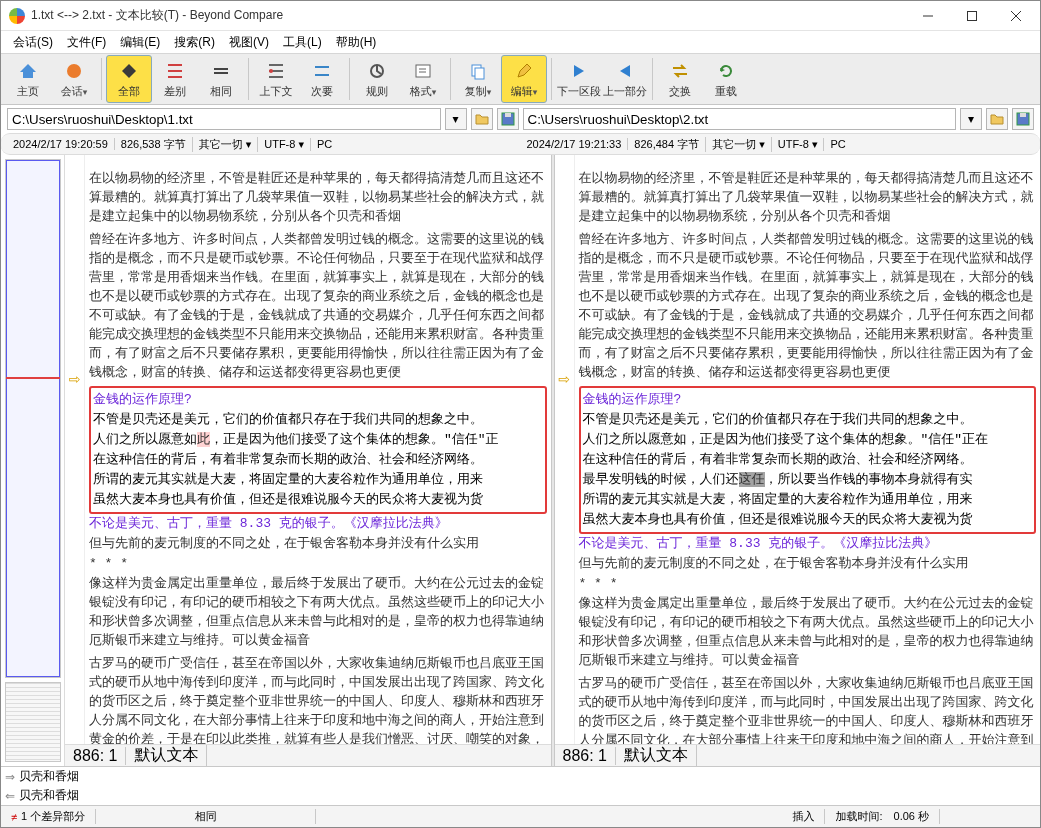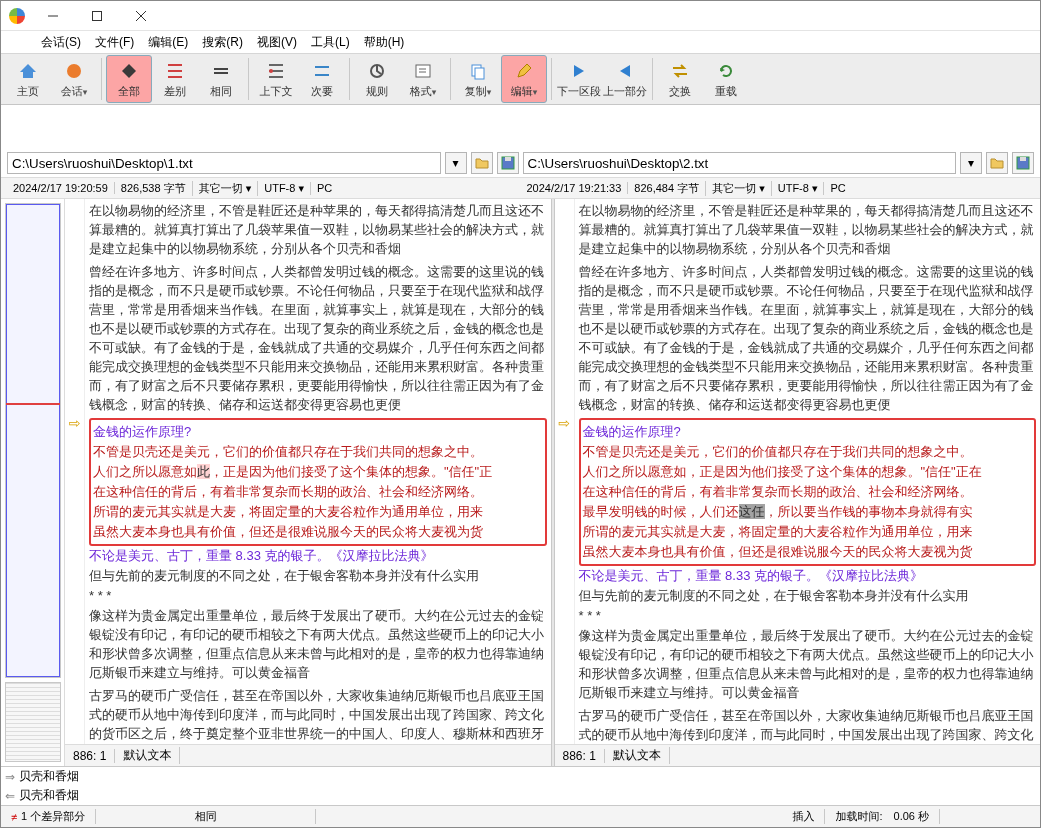--- a/index.html
+++ b/index.html
@@ -3,72 +3,73 @@
 <meta charset="utf-8">
 <style>
 * { margin: 0; padding: 0; box-sizing: border-box; }
 body { font-family: "Microsoft YaHei", SimSun, sans-serif; font-size: 12px; background: #fff; overflow: hidden; }
 .window { width:1041px; height:828px; border:1px solid #888; display:flex; flex-direction:column; background:#fff; position:relative;}
 .titlebar { height:30px; display:flex; align-items:center; padding:0 2px 0 8px; background:#fff; border-bottom:1px solid #e4e4e4;}
 .titlebar .icon { width:16px; height:16px; border-radius:50%; background: conic-gradient(#3e86d8 0 90deg,#e43 90deg 180deg,#fb0 180deg 270deg,#7b4 270deg); margin-right:6px;}
 .titlebar .title { flex:1; color:#333; }
 .winbtns { display:flex; }
 .winbtn { width:44px; height:28px; display:flex; align-items:center; justify-content:center; color:#333;}
-.menubar { height:22px; display:flex; align-items:center; padding:0 6px; gap:2px; background:#fff;margin-left:28px;}
+.menubar { height:22px; display:flex; align-items:center; padding:0 6px; gap:2px; background:#fff;}
 .menubar span{ padding:2px 6px; }
 .toolbar { height:52px; background:#ededed; border-top:1px solid #d6d6d6; border-bottom:1px solid #c6c6c6; display:flex; align-items:center; padding:0 4px;}
 .tbtn { display:flex; flex-direction:column; align-items:center; justify-content:center; width:46px; height:48px; gap:2px; border:1px solid transparent; border-radius:3px;}
-.tbtn.sel { background:#fca5a5; border-color:#8ab;justify-content:center; }
+.tbtn.sel { background:#fde047; border-color:#8ab;justify-content:center; }
 .tbtn .ic { width:22px; height:22px; display:flex; align-items:center; justify-content:center; }
 .tbtn .lbl { font-size:11px; color:#333; white-space:nowrap;}
 .tsep{ width:1px; height:42px; background:#c8c8c8; margin:0 4px; }
-.pathrow { height:28px; display:flex; align-items:center; gap:4px; padding:2px 6px; background:#fff;margin-top:44px;}
+.pathrow { height:28px; display:flex; align-items:center; gap:4px; padding:2px 6px; background:#fff;}
 .pathcol{ flex:1; display:flex; align-items:center; gap:4px; }
 .pinput { flex:1; height:22px; border:1px solid #b5b5b5; padding:2px 4px; background:#fff;}
 .pbtn { width:22px; height:22px; border:1px solid #b5b5b5; display:flex; align-items:center; justify-content:center; background:#f4f4f4;}
-.infobar { height:22px; display:flex; align-items:center; padding:0 6px; background:#f4f4f4; border-top:1px solid #dcdcdc; border-bottom:1px solid #dcdcdc; font-size:11px;}
+.infobar { height:22px; display:flex; align-items:center; padding:0 6px; background:#f4f4f4; border-top:1px solid #dcdcdc; border-bottom:1px solid #dcdcdc; font-size:11px;border-radius:9px;}
 .infocol { flex:1; display:flex; align-items:center;}
 .infocol > span{ padding:0 6px; border-right:1px solid #c8c8c8;}
 .infocol > span:last-child{ border-right:none;}
 .main { flex:1; display:flex; min-height:0;}
 .gutter{ width:64px; display:flex; flex-direction:column; align-items:center; background:#fff; border-right:1px solid #dcdcdc;}
 .thumb{ width:56px; flex:1; margin:4px 0; border:1px solid #c8c8c8; background:#fff; position:relative;}
 .thumb .mark{ position:absolute; left:0; right:0; height:2px; background:#e04040; }
 .thumb .view{ position:absolute; left:0; right:0; border:1px solid #5a5af0; background:rgba(100,120,255,.08);}
 .mini{ width:56px; height:80px; margin-bottom:4px; border:1px solid #c8c8c8; background:#f7f7f7 repeating-linear-gradient(#ddd,#ddd 1px,#f7f7f7 1px,#f7f7f7 4px);}
 .pane { flex:1; display:flex;}
 .col { flex:1; display:flex; flex-direction:column; min-width:0;}
 .colsep{ width:4px; background:#e6e6e6; border-left:1px solid #c8c8c8; border-right:1px solid #c8c8c8;}
 .arrows{ width:20px; display:flex; flex-direction:column; background:#fff; border-right:1px solid #eee;}
 .txtwrap{ flex:1; display:flex; min-height:0;}
-.txt { flex:1; overflow:hidden; background:#fff; font-size:13px; line-height:19px; color:#333; padding:2px 4px; font-family:Liberation Sans, sans-serif;}
+.txt { flex:1; overflow:hidden; background:#fff; font-size:13px; line-height:19px; color:#333; padding:2px 4px; font-family:Liberation Mono, monospace;margin-top:12px;}
 .txt p{ margin-bottom:1px; word-break:break-all;}
 .txt .sec{ margin-bottom:4px;}
 .txt .gray{ color:#6d28d9;}
 .txt .diffblock{ border:2px solid #e23a3a; border-radius:3px; padding:2px; background:#fff;}
-.txt .dred{ color:#b91c1c;}
-.colfoot{ height:22px; display:flex; align-items:center; border-top:1px solid #dcdcdc; background:#f4f4f4; font-size:12px;}
+.txt .dred{ color:#000000;}
+.colfoot{ height:22px; display:flex; align-items:center; border-top:1px solid #dcdcdc; background:#f4f4f4; font-size:16px;}
 .colfoot span{ padding:0 8px; border-right:1px solid #c8c8c8;}
 .bottompanel{ border-top:1px solid #c8c8c8; background:#fff;}
 .brow{ height:19px; display:flex; align-items:center; padding:0 4px; font-size:12px; font-family:SimSun,serif;}
 .brow .arrow{ width:14px; color:#888; font-family:sans-serif;}
 .statusbar{ height:22px; background:#f4f4f4; border-top:1px solid #c8c8c8; display:flex; align-items:center; font-size:11px;}
 .statusbar .seg{ padding:0 10px; border-right:1px solid #c8c8c8; display:flex; align-items:center; gap:4px;}
 .statusbar .fill{ flex:1;}
 .red{ color:#c00;}
 svg{ display:block;}
 .droparrow{font-size:9px; color:#555;}
 </style>
 </head>
 <body>
 
 <div class="window">
 
   <div class="titlebar">
     <div class="icon"></div>
+    <div class="title">1.txt &lt;--&gt; 2.txt - 文本比较(T) - Beyond Compare</div>
     <div class="winbtns">
       <div class="winbtn">
           <svg width="10" height="10">
             <path d="M0 5 H10" stroke="#333"></path>
           </svg>
         </div>
       <div class="winbtn">
           <svg width="10" height="10">
             <rect x="0.5" y="0.5" width="9" height="9" fill="none" stroke="#333"></rect>
           </svg>

